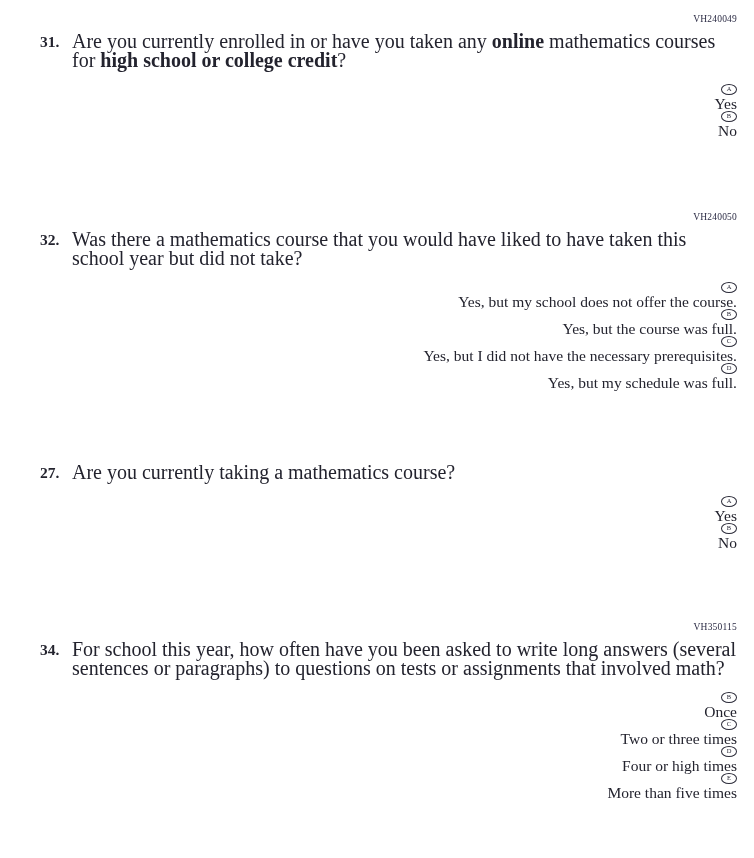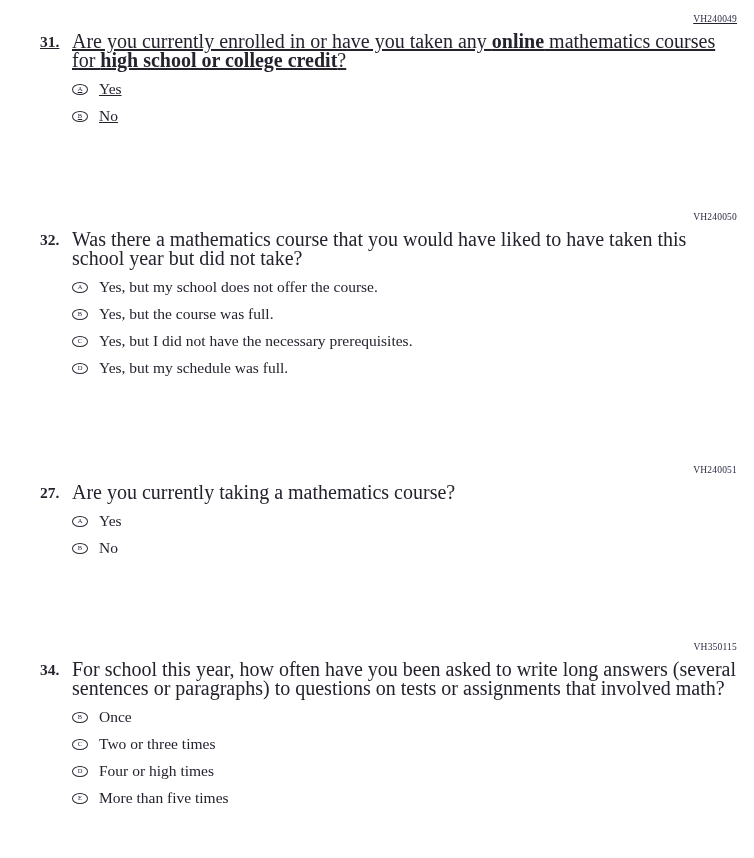--- a/index.html
+++ b/index.html
@@ -14,21 +14,21 @@
     font-family: "Liberation Serif", "DejaVu Serif", serif;
     color: #23232e;
   }
   .page {
     box-sizing: border-box;
     width: 754px;
     height: 858px;
     padding: 12px 17px 0 40px;
   }
   .q-block { margin: 0; }
-  .q-0 { margin-bottom: 85px; text-decoration: underline; }
+  .q-0 { margin-bottom: 85px; }
   .q-1 { margin-bottom: 86px; }
   .q-2 { margin-bottom: 83px; }
   .q-3 { margin-bottom: 0; }
 
   .code-row {
     text-align: right;
     height: 10px;
     line-height: 10px;
     margin-bottom: 10px;
   }
@@ -50,23 +50,24 @@
   .q-line {
     font-size: 20px;
     line-height: 19px;
     white-space: nowrap;
   }
   .seg.bold { font-weight: bold; }
 
   .options { margin-top: 10px; margin-left: 32px; }
   .option-row {
     display: flex;
-    align-items: flex-start;
+    align-items: flex-end;
     height: 18px;
     margin-bottom: 9px;
+    flex-direction: column;
   }
   .bubble {
     flex: none;
     box-sizing: border-box;
     width: 16px;
     height: 11px;
     margin-top: 3.5px;
     border: 1.2px solid #2a2a38;
     border-radius: 50%;
     display: flex;
@@ -145,21 +146,20 @@
         </div>
         <div class="option-row">
           <span class="bubble">
             <span class="bubble-letter">D</span>
           </span>
           <span class="option-label">Yes, but my schedule was full.</span>
         </div>
       </div>
     </section>
     <section class="q-block q-2">
-      <div class="code-row"><span class="item-code">VH240051</span></div>
       <div class="q-row">
         <span class="q-num">27.</span>
         <div class="q-text">
           <div class="q-line"><span class="seg">Are you currently taking a mathematics course?</span></div>
         </div>
       </div>
       <div class="options">
         <div class="option-row">
           <span class="bubble">
             <span class="bubble-letter">A</span>

